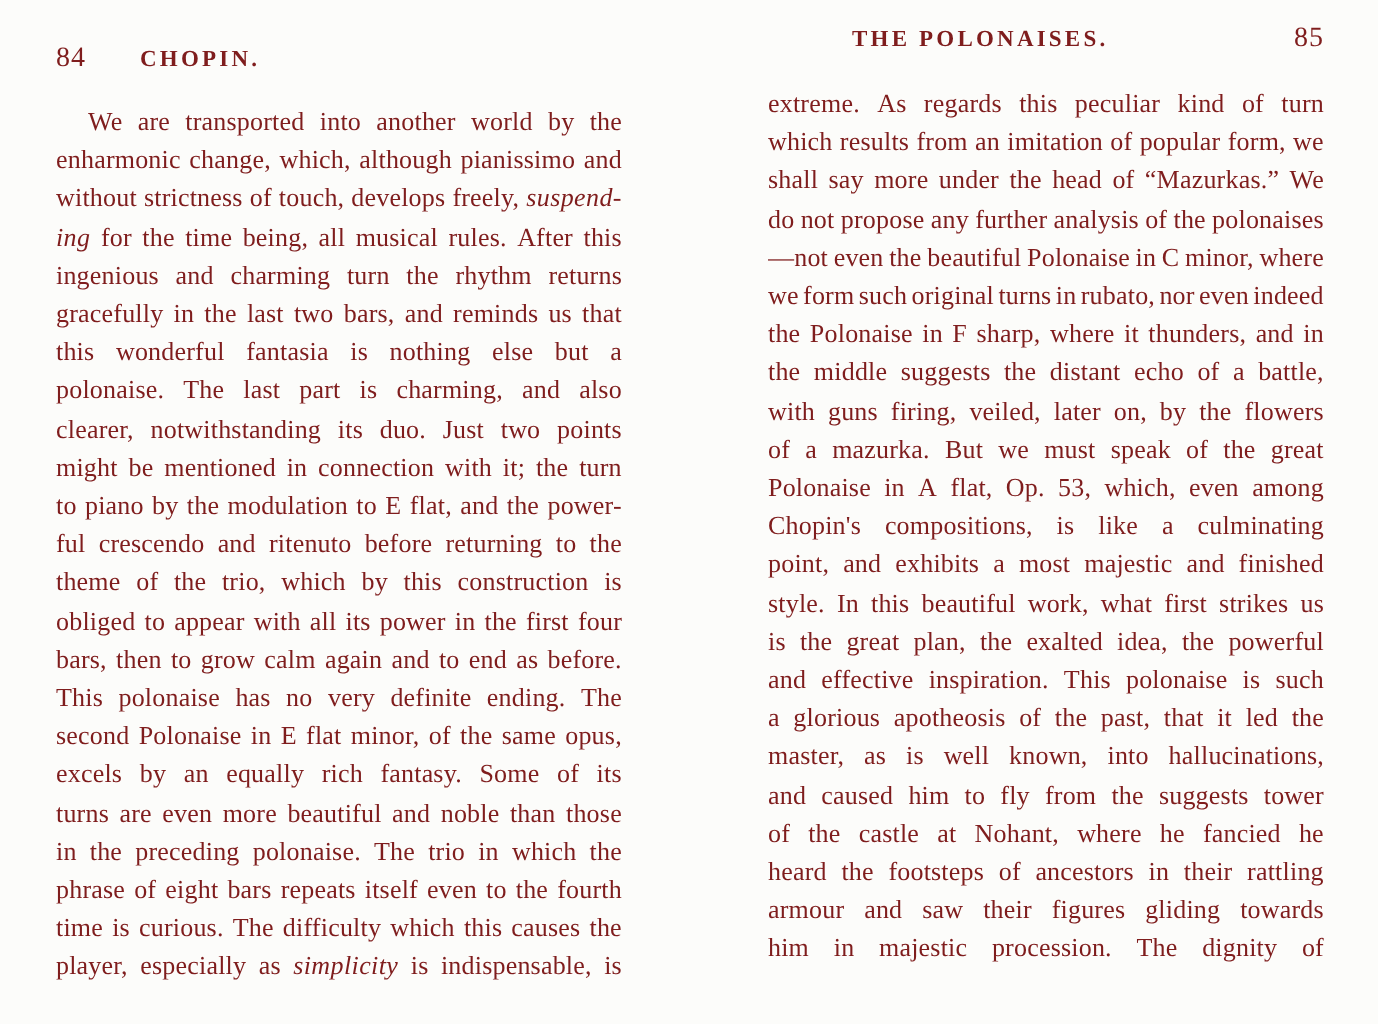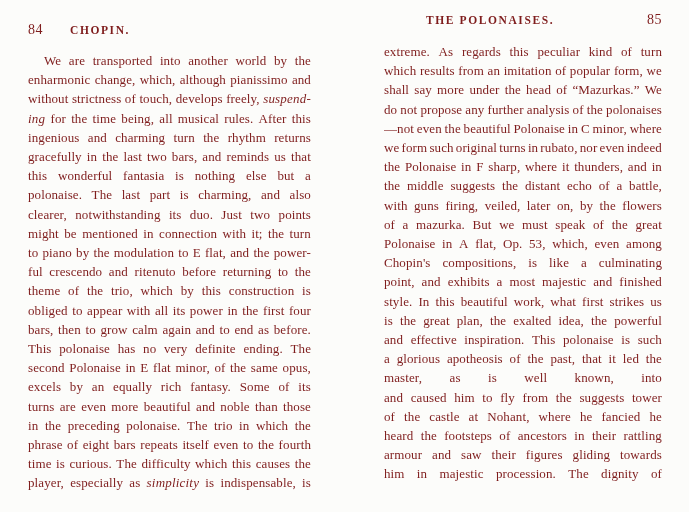--- a/index.html
+++ b/index.html
@@ -501,20 +501,21 @@
           <span>led</span>
           <span>the</span>
         </div>
         <div class="line">
           <span>master,</span>
           <span>as</span>
           <span>is</span>
           <span>well</span>
           <span>known,</span>
           <span>into</span>
+          <span>hallucinations,</span>
         </div>
         <div class="line">
           <span>and</span>
           <span>caused</span>
           <span>him</span>
           <span>to</span>
           <span>fly</span>
           <span>from</span>
           <span>the</span>
           <span>suggests</span>

